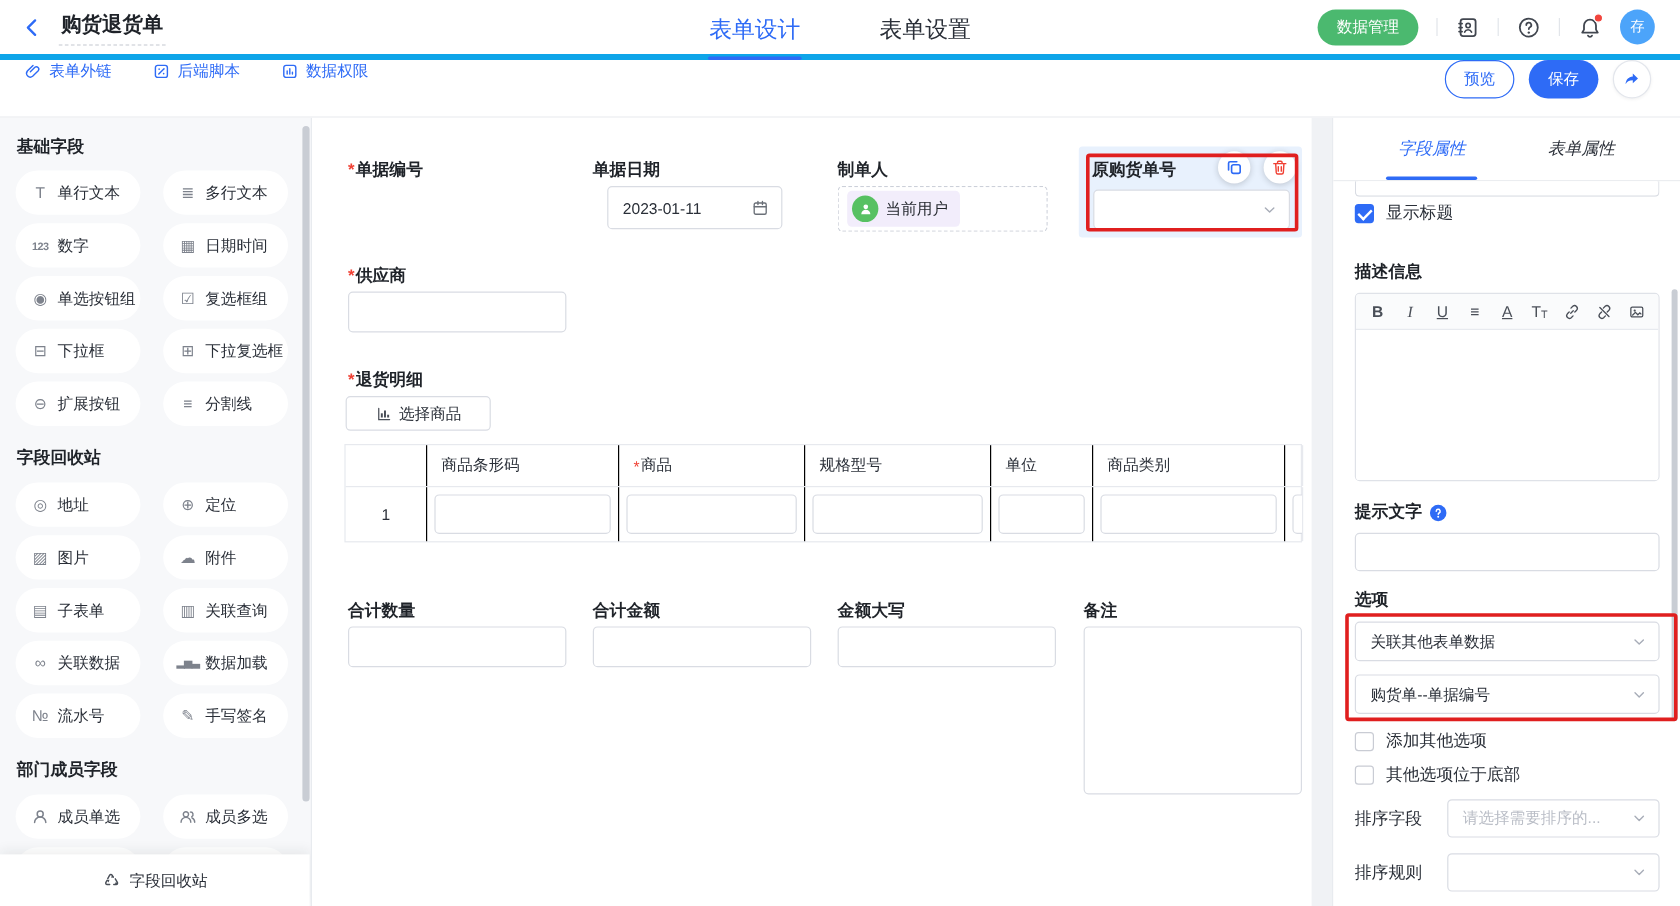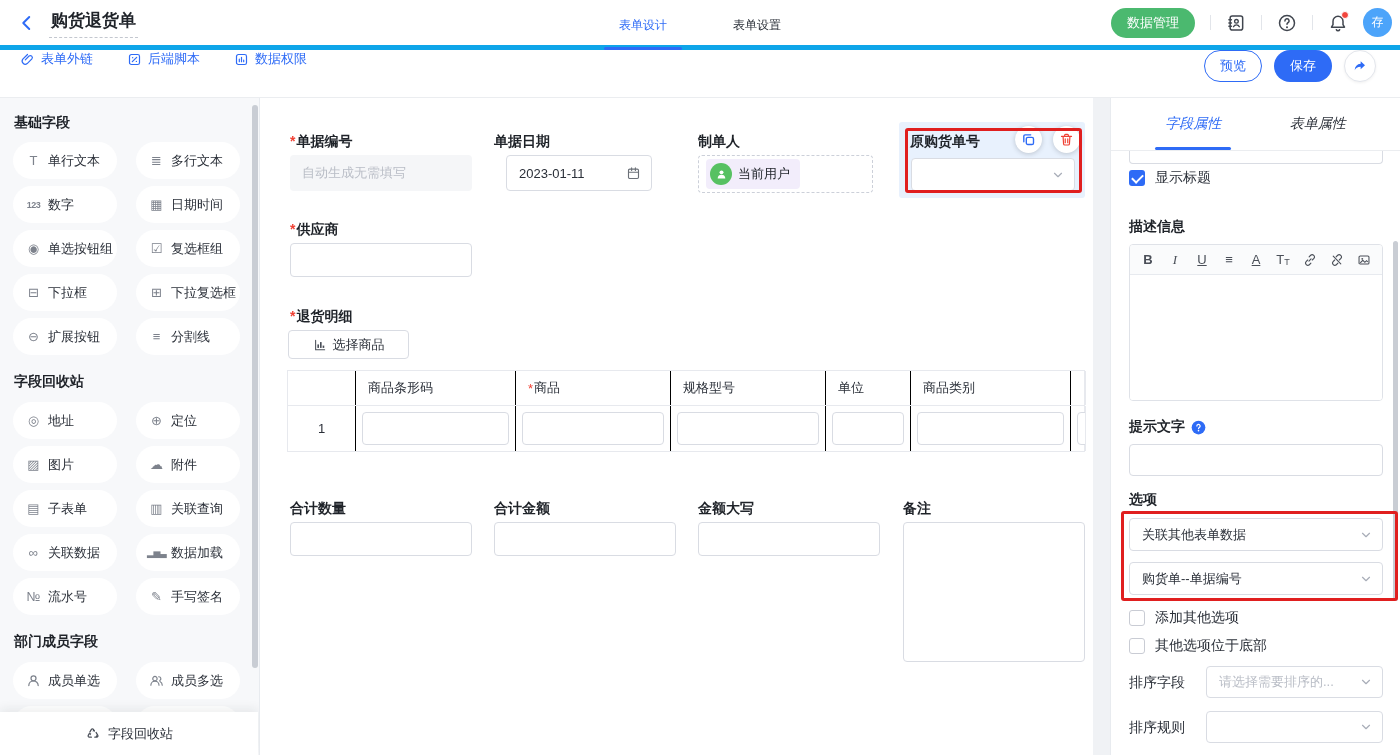--- a/index.html
+++ b/index.html
@@ -8,25 +8,25 @@
          font-family:"Liberation Sans","DejaVu Sans",sans-serif; color:#1f2329; font-size:13px; }
   svg { display:block; }
 
   
   .hd { position:absolute; top:0; left:0; right:0; height:50px; background:#fff;
         border-bottom:5px solid #0ea5e9; display:flex; align-items:center; z-index:20; }
   .hd-left { display:flex; align-items:center; gap:13px; padding-left:18px; }
   .back { width:18px; height:18px; color:#2e6bf6; cursor:pointer; }
   .title { font-size:17px; font-weight:700; border-bottom:1px dashed #c3c7cf; padding:2px 2px 5px; }
   .hd-tabs { position:absolute; left:50%; top:0; transform:translateX(-50%); height:50px; display:flex; gap:58px; }
-  .htab { position:relative; display:flex; align-items:center; font-size:12px; color:#2a2f38; cursor:pointer; padding:0 4px; }
+  .htab { position:relative; display:flex; align-items:center; font-size:19px; color:#2a2f38; cursor:pointer; padding:0 4px; }
   .htab.active { color:#2e6bf6; }
   .htab.active::after { content:""; position:absolute; bottom:0; left:50%; transform:translateX(-50%);
         width:78px; height:3px; background:#2e6bf6; border-radius:2px; }
-  .hd-right { margin-left:auto; display:flex; align-items:center; gap:15px; padding-right:8px; }
+  .hd-right { margin-left:auto; display:flex; align-items:center; gap:15px; padding-right:21px; }
   .pill-green { height:30px; padding:0 16px; border-radius:15px; background:#4bb96f; color:#fff;
         font-size:13px; display:flex; align-items:center; cursor:pointer; }
   .vdiv { width:1px; height:15px; background:#e2e5ea; }
   .hicon { width:20px; height:20px; color:#41464f; position:relative; cursor:pointer; }
   .bell-dot { position:absolute; top:-2px; right:-1px; width:8px; height:8px; border-radius:50%;
         background:#f2453d; border:1.5px solid #fff; }
   .avatar { width:29px; height:29px; border-radius:50%; background:#4ca4fa; color:#fff; font-size:12px;
         display:flex; align-items:center; justify-content:center; cursor:pointer; }
 
   
@@ -423,23 +423,20 @@
         <svg>
             <use href="#i-recycle"></use>
           </svg>
         <span>字段回收站</span>
       </div>
     </div>
 
     <div class="canvas">
 
       <div class="flabel" style="left:30px;top:35px"><span class="star">*</span><span>单据编号</span></div>
-      <div class="finput disabled" style="left:30px;top:57px;width:182px">
-          <span class="ph">自动生成无需填写</span>
-        </div>
 
       <div class="flabel" style="left:234px;top:35px">单据日期</div>
       <div class="finput" style="left:246px;top:57px;width:146px">
         <span>2023-01-11</span>
         <svg class="cal-ic">
             <use href="#i-cal"></use>
           </svg>
       </div>
 
       <div class="flabel" style="left:438px;top:35px">制单人</div>

